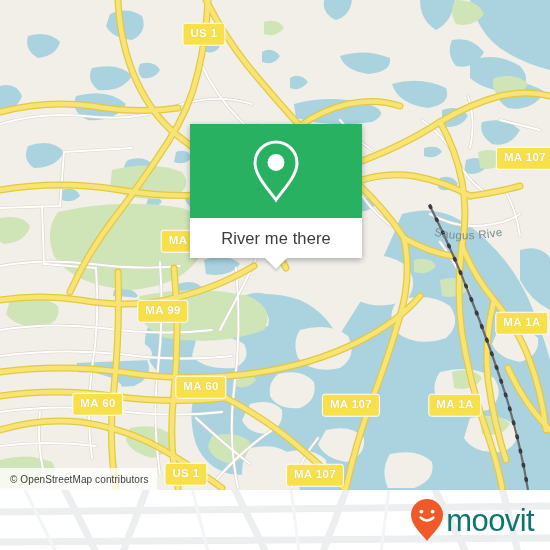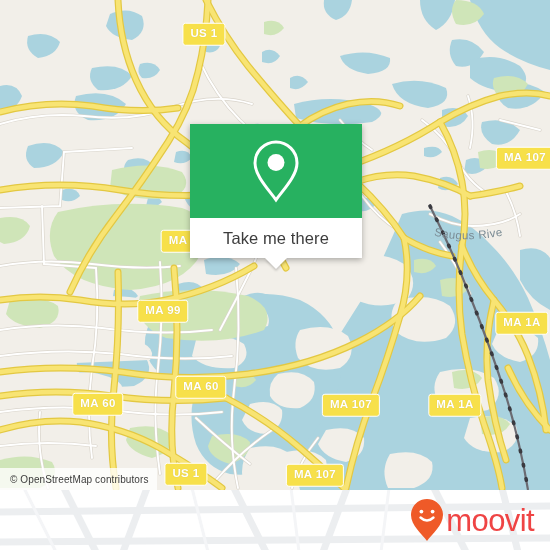--- a/index.html
+++ b/index.html
@@ -116,21 +116,21 @@
     position: absolute;
     right: 16px;
     top: 50%;
     transform: translateY(-50%);
     display: flex;
     align-items: center;
     z-index: 2;
   }
   #moovit-wordmark {
     font-size: 31px;
-    color: #ef4444;
+    color: #0f766e;
     letter-spacing: -0.6px;
     margin-left: 2px;
     line-height: 1;
     font-weight: 400;
   }
 </style>
 </head>
 <body>
 
 <div id="app">
@@ -401,21 +401,21 @@
     </div>
 
     <div id="popup-card">
       <div id="popup-header" style="background: rgb(39, 177, 96);">
         <svg width="54" height="66" viewBox="0 0 54 66">
           <path d="M27 4 C15.4 4 6 13.4 6 25 C6 38 20 52 27 62 C34 52 48 38 48 25 C48 13.4 38.6 4 27 4 Z" fill="none" stroke="#ffffff" stroke-width="3"></path>
           <circle cx="27" cy="24.5" r="8.5" fill="#ffffff"></circle>
         </svg>
       </div>
       <div id="popup-footer">
-        <span id="popup-label">Take me there</span>
+        <span id="popup-label">River me there</span>
       </div>
       <div id="popup-tail"></div>
     </div>
   </div>
 
   <div id="bottom-bar">
     <svg id="bottom-watermark" width="550" height="60" viewBox="0 0 550 60">
       <rect x="0" y="0" width="550" height="60" fill="#ffffff"></rect>
       <g fill="none" stroke="#eceef0" stroke-width="7" stroke-linecap="round">
         <path d="M60,-10 L100,70"></path>

